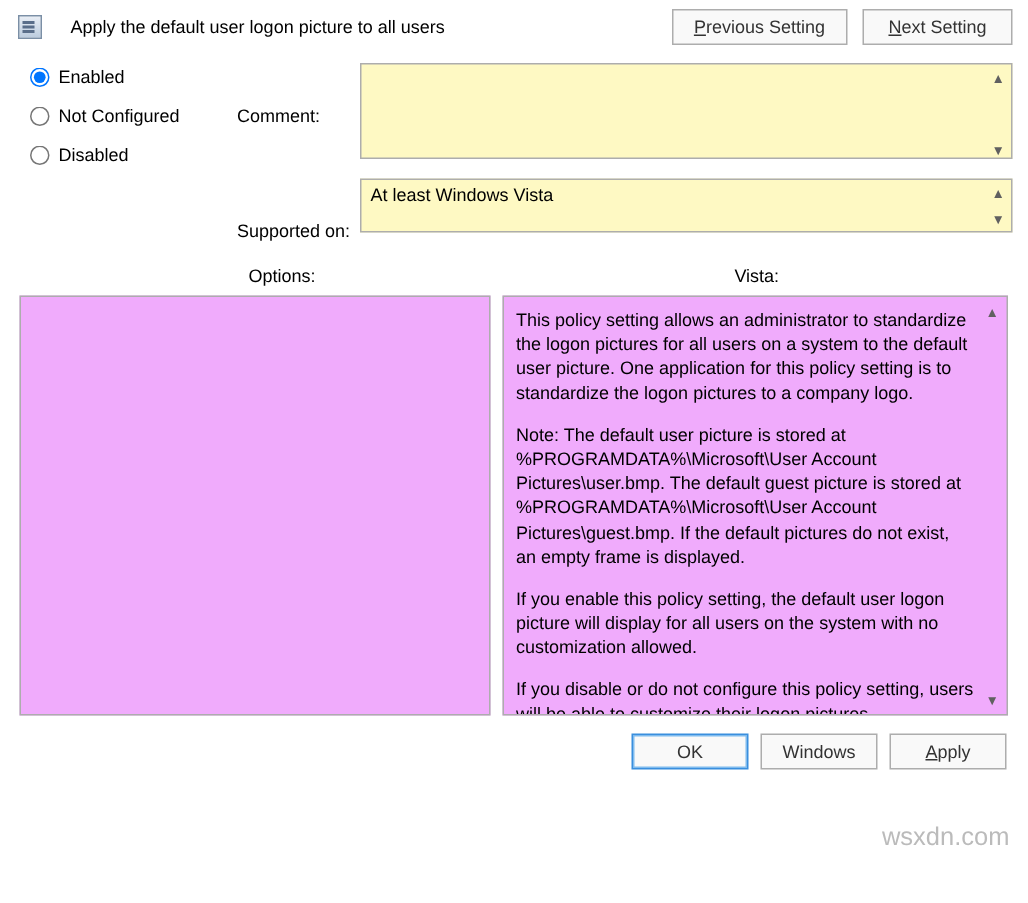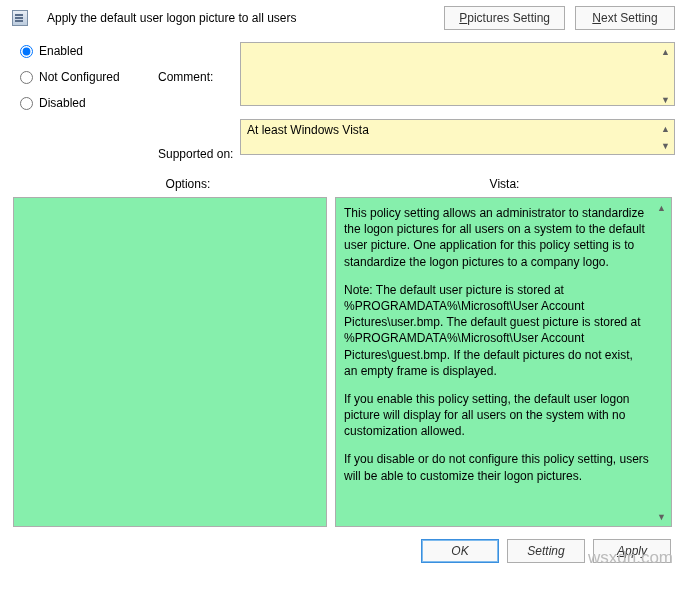--- a/index.html
+++ b/index.html
@@ -110,59 +110,59 @@
     }
     .panes-labels .left-l { width: 320px; }
     .panes-labels .right-l { padding-left: 4px; }
     .panes-row {
       display: flex;
       gap: 8px;
       padding: 2px 13px 0 13px;
     }
     .pane {
       border: 1px solid #adadad;
-      background: #86efac;
-      height: 330px;
+      background: #f0abfc;
+      height: 280px;
       overflow: hidden;
     }
     .options-pane { width: 314px; }
     .help-pane { flex: 1; position: relative; }
     .help-content {
       padding: 7px 22px 8px 8px;
       font-size: 12px;
       line-height: 1.35;
       height: 100%;
       overflow: hidden;
     }
     .help-content p { margin: 0 0 12px 0; }
     .help-scroll { position: absolute; right: 1px; top: 1px; bottom: 1px; width: 17px; display: flex; flex-direction: column; justify-content: space-between; }
 
     .footer-buttons {
       display: flex;
       justify-content: flex-end;
       gap: 8px;
       padding: 12px 14px 0 14px;
     }
-    .btn.footer { min-width: 78px; padding: 4px 10px; font-style: italic; }
+    .btn.footer { min-width: 78px; padding: 4px 10px; }
     .watermark {
       position: absolute;
       right: 12px; bottom: 34px;
       color: #bbb;
       font-size: 17px;
       pointer-events: none;
     }
   </style>
 </head>
 <body>
 
 <div class="window-top">
   <div class="policy-icon"></div>
   <div class="title-text">Apply the default user logon picture to all users</div>
   <div class="nav-buttons">
-    <button class="btn nav"><u>P</u><span>pictures Setting</span></button>
+    <button class="btn nav"><u>P</u><span>revious Setting</span></button>
     <button class="btn nav"><u>N</u><span>ext Setting</span></button>
   </div>
 </div>
 
 <div class="config-row">
   <div class="radio-column">
     <label class="radio-row">
       <input type="radio" name="state" checked="" style="">
       <span>Enabled</span>
     </label>
@@ -215,17 +215,17 @@
       </div>
     <div class="help-scroll">
       <div class="scroll-arrow">▲</div>
       <div class="scroll-arrow">▼</div>
     </div>
   </div>
 </div>
 
 <div class="footer-buttons">
   <button class="btn footer default">OK</button>
-  <button class="btn footer">Setting</button>
+  <button class="btn footer">Windows</button>
   <button class="btn footer"><u>A</u><span>pply</span></button>
 </div>
 
 <div class="watermark">wsxdn.com</div>
 
 </body></html>

